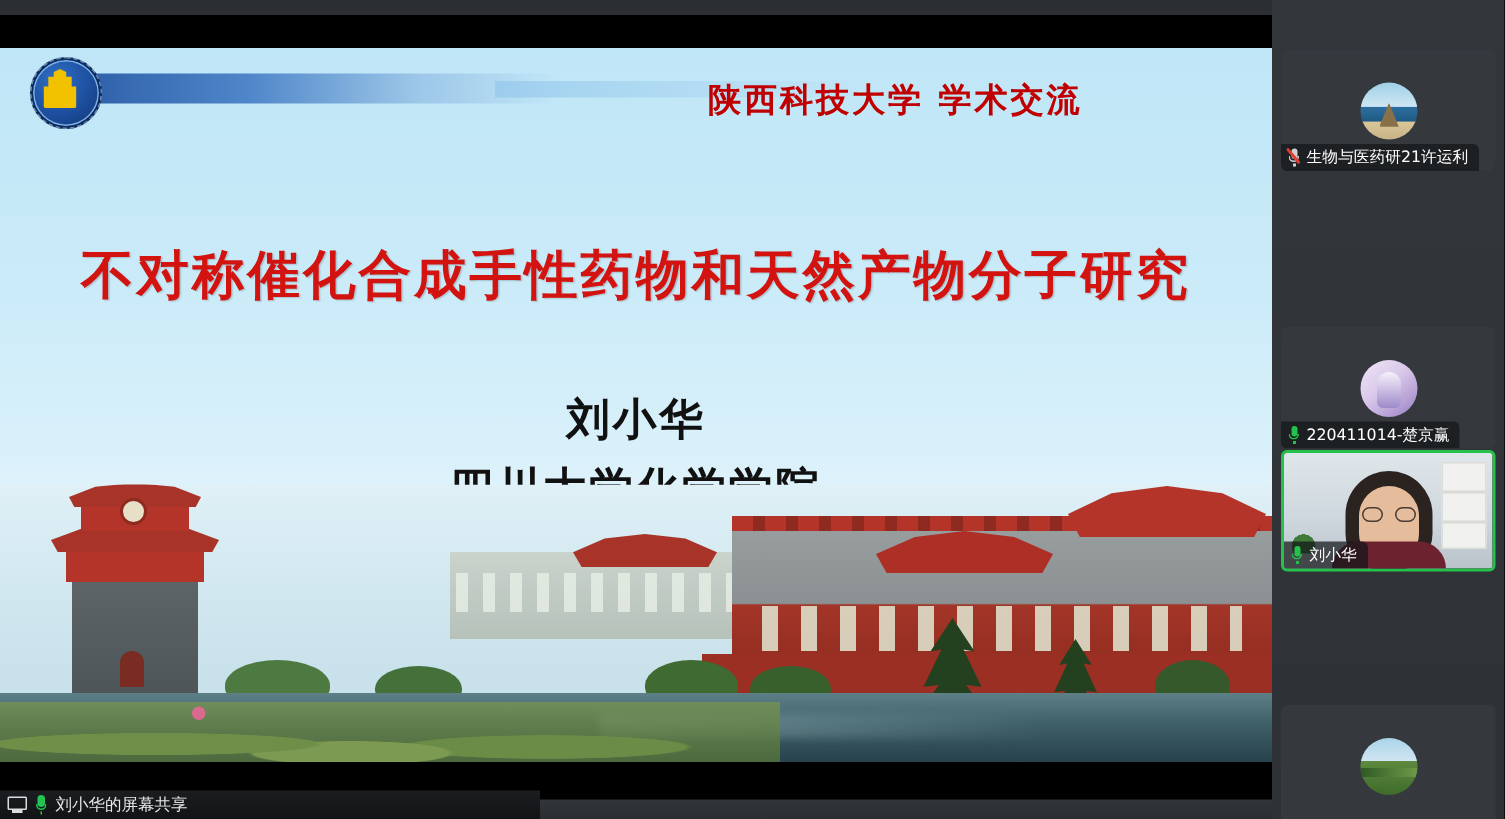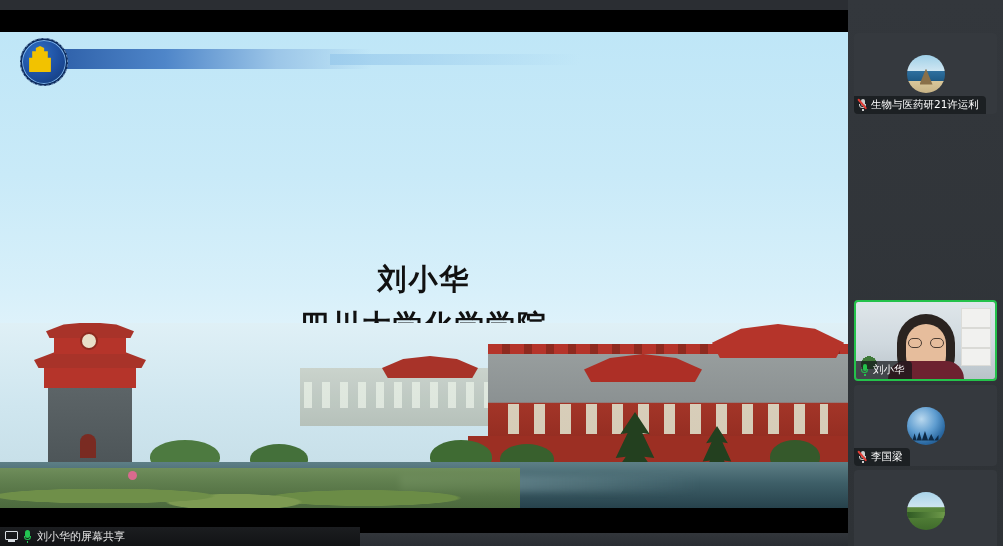--- a/index.html
+++ b/index.html
@@ -207,22 +207,24 @@
     <div class="slide">
 
       <div class="slide-header">
         <div class="ribbon"></div>
         <div class="ribbon-tail"></div>
         <div class="logo">
           <div class="logo-circ"></div>
           <div class="logo-ring"></div>
           <div class="logo-inner"></div>
         </div>
-      </div>
-
+        <div class="event-title">陕西科技大学  学术交流</div>
+      </div>
+
+      <div class="slide-title">不对称催化合成手性药物和天然产物分子研究</div>
       <div class="presenter">刘小华</div>
       <div class="affiliation">四川大学化学学院</div>
       <div class="slide-date">2022.11.26</div>
 
       <div class="photo">
         <div class="sky"></div>
 
         <div class="bldg-far"></div>
         <div class="roof-far"></div>
 
@@ -284,20 +286,31 @@
         <span class="mic off">
             <i></i>
             <b></b>
             <s></s>
           </span>
         <span class="nm">生物与医药研21许运利</span>
       </div>
     </div>
 
 
+    <div class="tile" style="top:218px;">
+      <div class="avatar av-purple"></div>
+      <div class="nametag">
+        <span class="mic on">
+            <i></i>
+            <b></b>
+            <s></s>
+          </span>
+        <span class="nm">220411014-楚京赢</span>
+      </div>
+    </div>
 
     <div class="tile active" style="top:300px;">
       <div class="vid vid-woman">
         <div class="w-shelf">
             <i style="top:18px;"></i>
             <i style="top:38px;"></i>
           </div>
         <div class="w-plant"></div>
         <div class="w-head"></div>
         <div class="w-face"></div>
@@ -310,30 +323,19 @@
       <div class="nametag">
         <span class="mic on">
             <i></i>
             <b></b>
             <s></s>
           </span>
         <span class="nm">刘小华</span>
       </div>
     </div>
 
-    <div class="tile" style="top:385px;">
-      <div class="avatar av-earth"></div>
-      <div class="nametag">
-        <span class="mic off">
-            <i></i>
-            <b></b>
-            <s></s>
-          </span>
-        <span class="nm">李国梁</span>
-      </div>
-    </div>
 
     <div class="tile" style="top:470px;">
       <div class="avatar av-field"></div>
     </div>
 
   </div>
 </div>
 
 </body></html>

